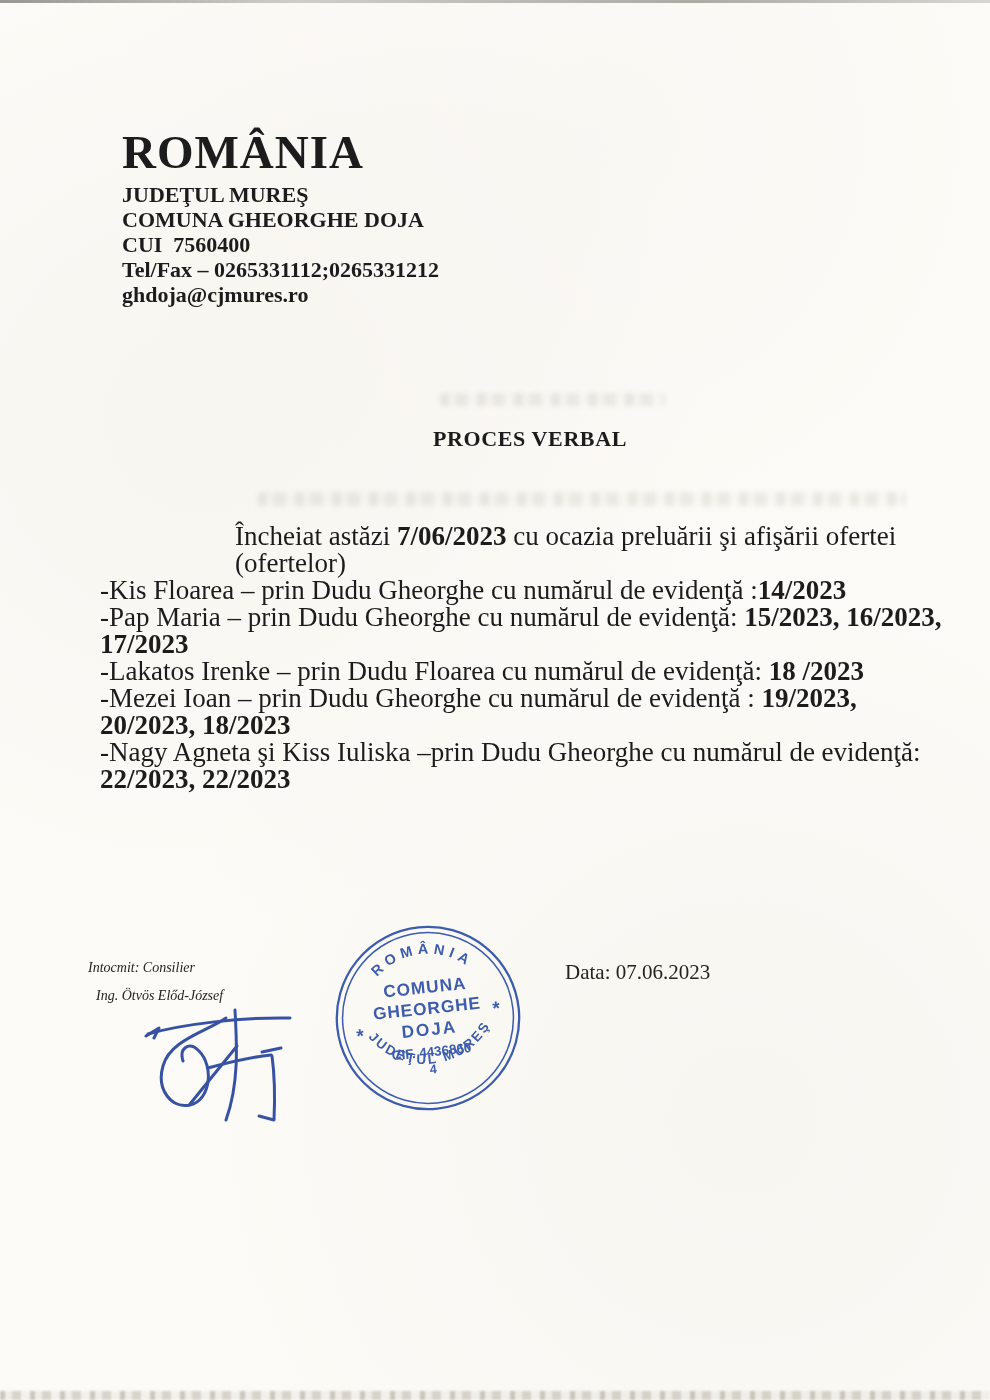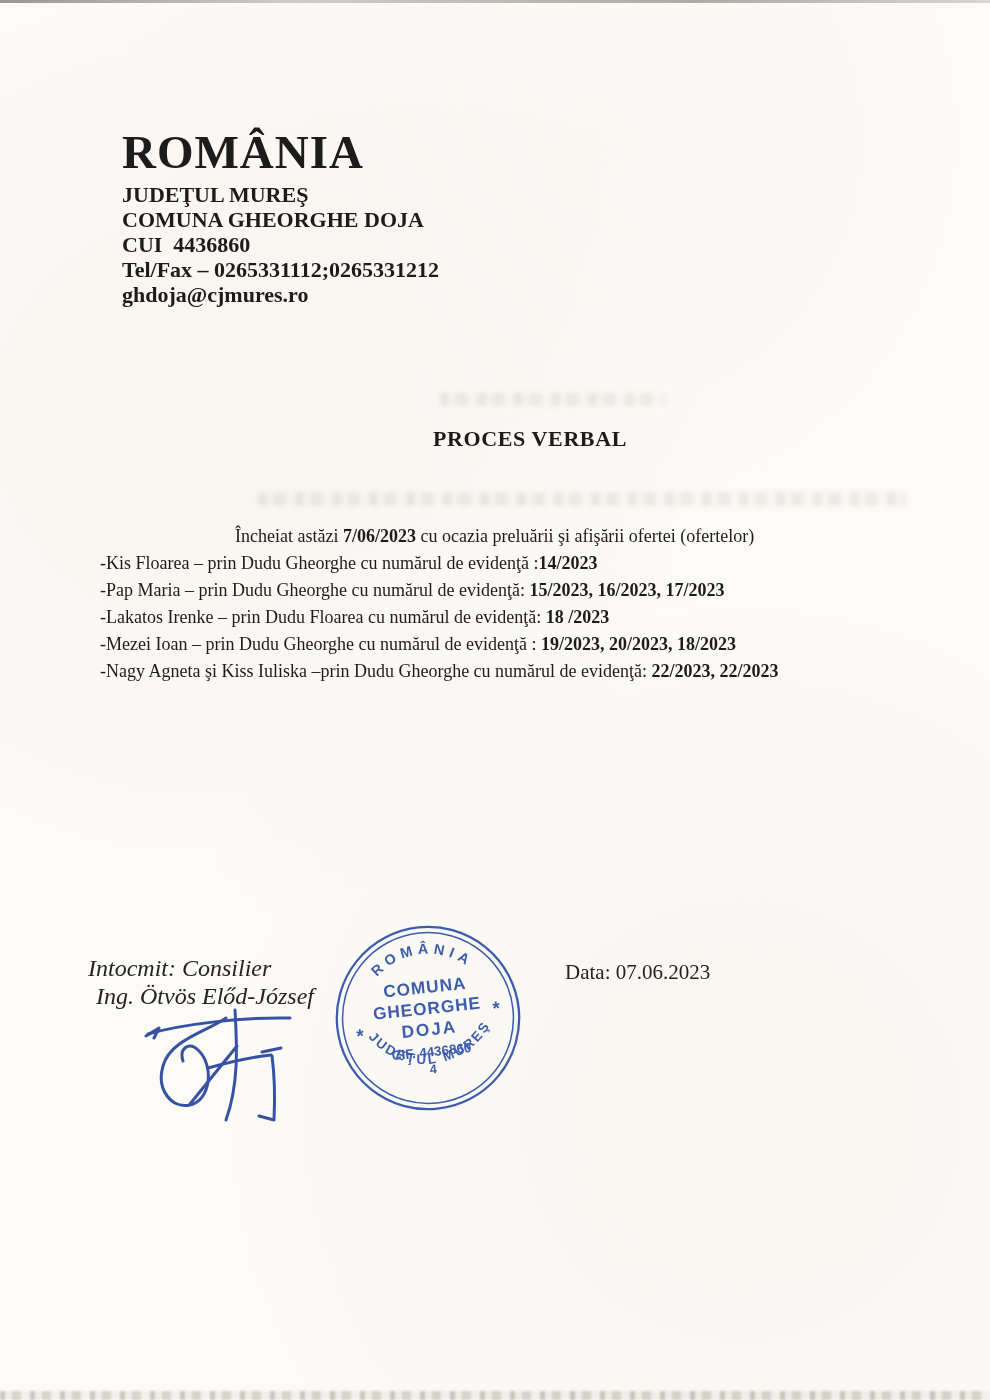--- a/index.html
+++ b/index.html
@@ -49,28 +49,28 @@
   .ghost-1{left:440px;top:393px;width:225px;height:13px;}
   .ghost-2{left:258px;top:492px;width:648px;height:14px;}
   
   .title{
     position:absolute;left:0;top:426px;width:1060px;text-align:center;
     font-size:22px;font-weight:bold;letter-spacing:.6px;
   }
   
   .body-block{
     position:absolute;left:100px;top:523px;width:845px;
-    font-size:18px;line-height:27px;
+    font-size:27px;line-height:27px;
   }
   .intro-line1{padding-left:135px;}
   .entry b, .intro-line1 b{font-weight:bold;}
   
   .prepared{
     position:absolute;left:88px;top:954px;
-    font-style:italic;font-size:24px;line-height:28px;color:#24231f;
+    font-style:italic;font-size:14px;line-height:28px;color:#24231f;
   }
   .prepared .l2{padding-left:8px;text-align:center;}
   .date-label{
     position:absolute;left:565px;top:960px;
     font-size:21px;color:#24231f;
   }
   .signature{position:absolute;left:138px;top:1004px;width:182px;height:132px;}
   .stamp{
     position:absolute;left:332px;top:922px;width:192px;height:192px;
     transform:rotate(-6deg);opacity:.92;
@@ -86,21 +86,21 @@
 
 <div class="page">
   <div class="edge-top"></div>
   <div class="paper-noise"></div>
 
   <div class="hdr">
     <div class="hdr-country">ROMÂNIA</div>
     <div class="hdr-lines">
       <div class="hdr-line">JUDEŢUL MUREŞ</div>
       <div class="hdr-line">COMUNA GHEORGHE DOJA</div>
-      <div class="hdr-line">CUI  4436860</div>
+      <div class="hdr-line">CUI  7560400</div>
       <div class="hdr-line">Tel/Fax – 0265331112;0265331212</div>
       <div class="hdr-line">ghdoja@cjmures.ro</div>
     </div>
   </div>
 
   <div class="ghost ghost-1"></div>
   <div class="ghost ghost-2"></div>
 
   <div class="title">PROCES VERBAL</div>
 

